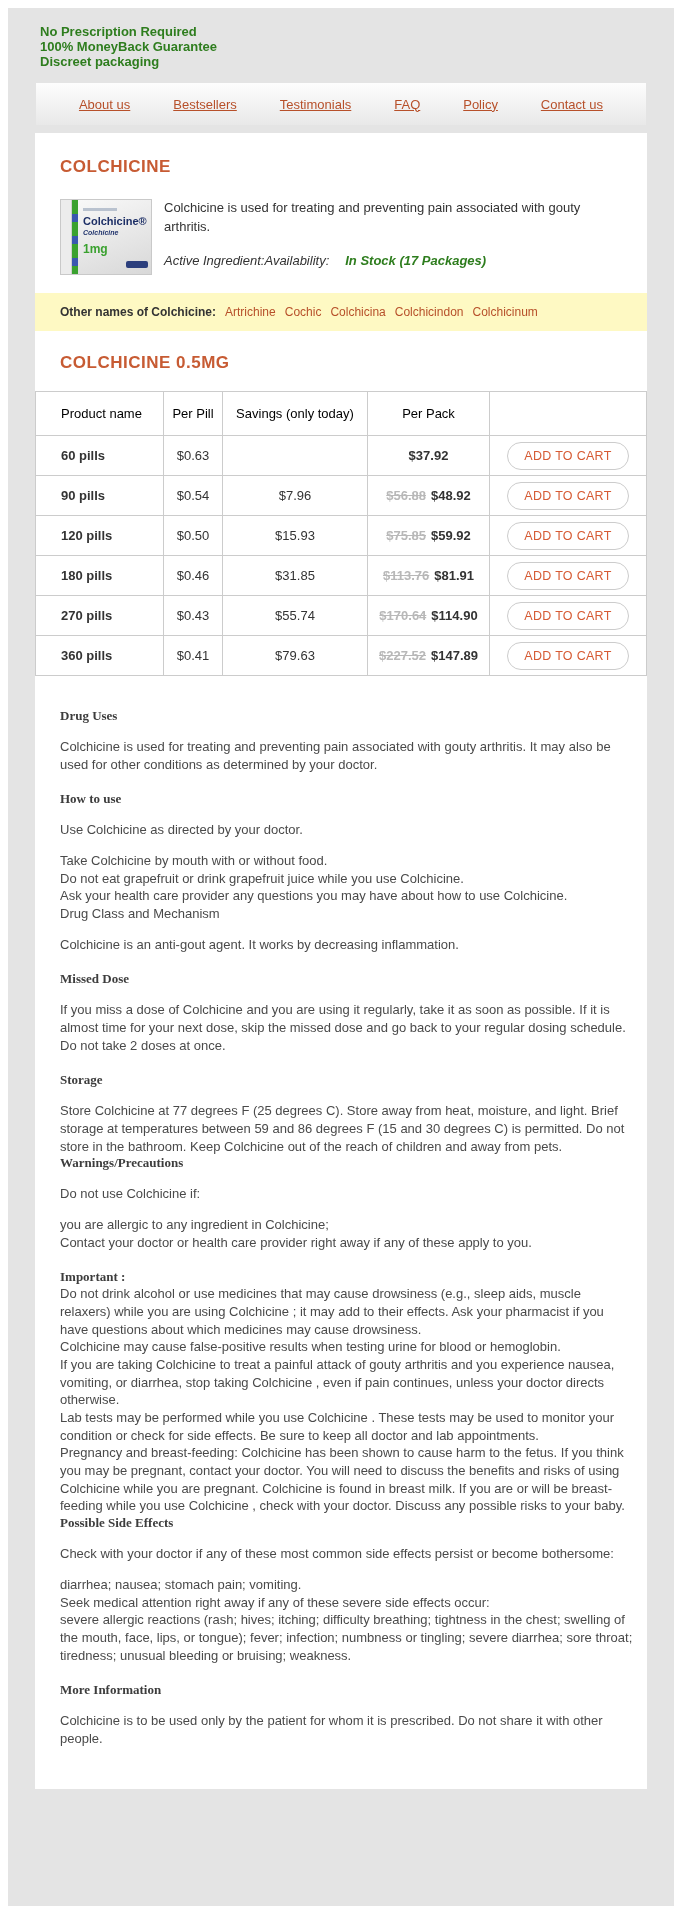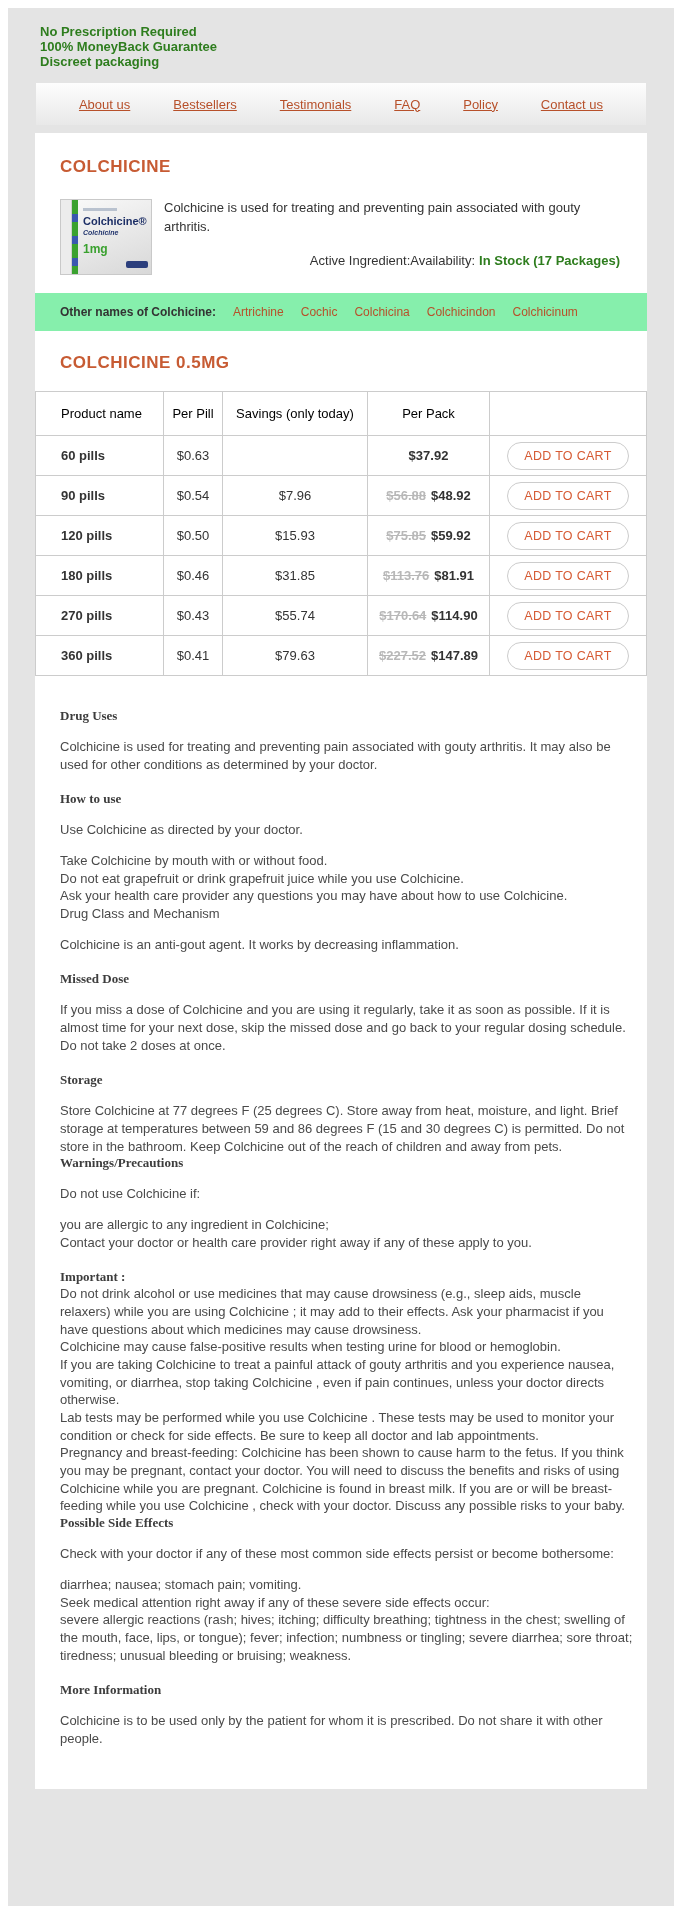--- a/index.html
+++ b/index.html
@@ -71,31 +71,31 @@
     background: repeating-linear-gradient(#3aa12f 0 14px, #3a57b0 14px 22px);
   }
   .pill-box .face { flex: 1; padding: 8px 3px 2px 5px; position: relative; }
   .pill-box .tiny-bar { width: 34px; height: 3px; background: #b9c2cf; margin-bottom: 4px; }
   .pill-box .brand { font-size: 11px; font-weight: bold; color: #1d2f66; white-space: nowrap; }
   .pill-box .sub { font-size: 7px; font-style: italic; font-weight: bold; color: #22356e; margin-top: 2px; }
   .pill-box .dose { font-size: 12px; font-weight: bold; color: #3aa12f; margin-top: 6px; }
   .pill-box .badge { position: absolute; right: 3px; bottom: 6px; width: 22px; height: 7px; background: #2c3f7d; border-radius: 2px; }
   .product-info { flex: 1; margin-left: 12px; font-size: 13px; color: #333; }
   .desc { line-height: 1.45; max-width: 430px; }
-  .ai-row { display: flex; justify-content: flex-end; margin-top: 16px; padding-right: 2px; }
-  .green { color: #2e7d1e; font-weight: bold; margin-left: 4px; }
+  .ai-row { display: flex; justify-content: flex-start; margin-top: 16px; padding-right: 2px; font-style: italic; }
+  .green { color: #2e7d1e; font-weight: bold; margin-left: 16px; }
   
   .other-names {
     margin-top: 18px;
-    background: #86efac;
+    background: #fef9c3;
     padding: 12px 25px;
     font-size: 12px;
     display: flex;
     align-items: center;
-    gap: 17px;
+    gap: 9px;
     flex-wrap: wrap;
   }
   .on-label { font-weight: bold; color: #333; }
   .on-link { color: #b7502a; cursor: pointer; }
   .section-title {
     padding: 22px 25px 18px;
     font-size: 17px;
     font-weight: bold;
     letter-spacing: 0.5px;
     color: #c75b33;

